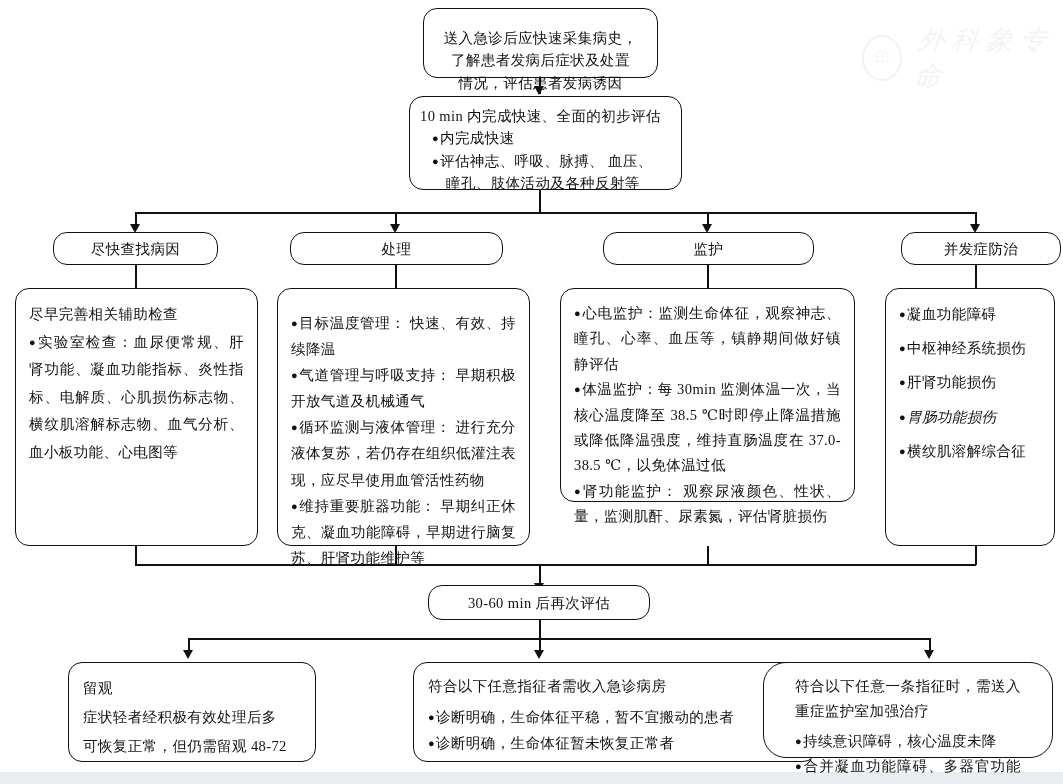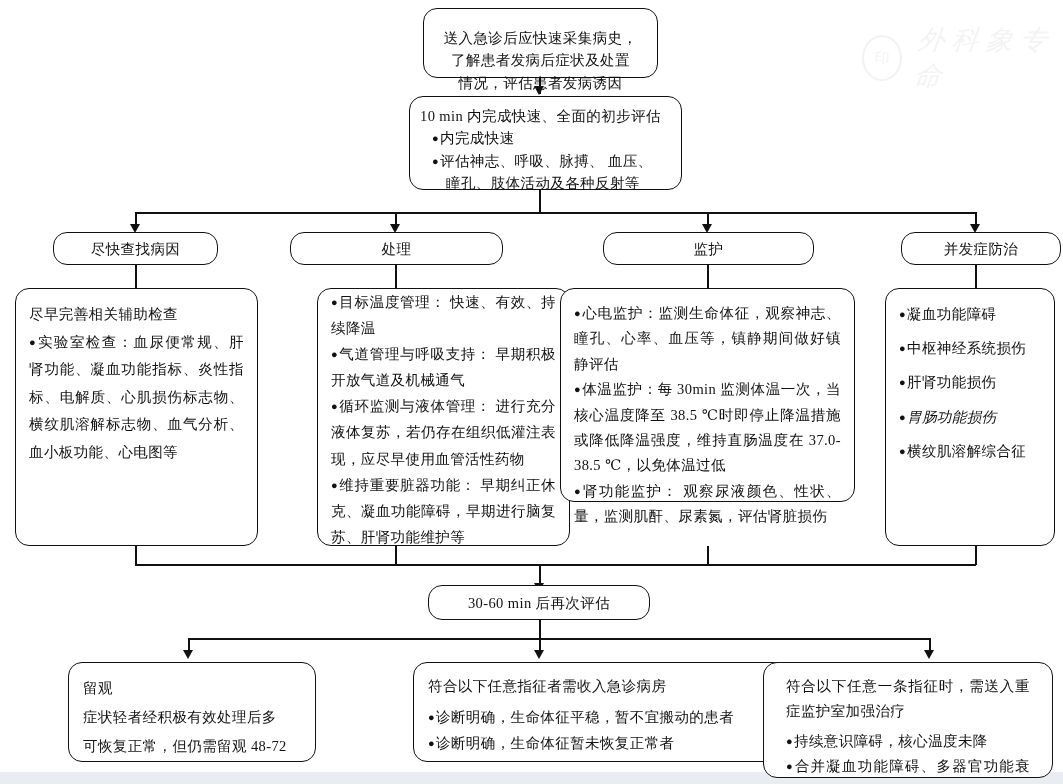--- a/index.html
+++ b/index.html
@@ -147,21 +147,21 @@
   <div class="ln-v" style="left:135px;top:265px;height:24px;"></div>
   <div class="ln-v" style="left:395px;top:265px;height:24px;"></div>
   <div class="ln-v" style="left:707px;top:265px;height:24px;"></div>
   <div class="ln-v" style="left:975px;top:265px;height:24px;"></div>
 
   <div class="node" style="left:15px;top:288px;width:243px;height:258px;padding:12px 13px;line-height:1.9;">
     <span class="just">尽早完善相关辅助检查</span>
     <span class="just dot">实验室检查：血尿便常规、肝肾功能、凝血功能指标、炎性指标、电解质、心肌损伤标志物、横纹肌溶解标志物、血气分析、血小板功能、心电图等</span>
   </div>
 
-  <div class="node" style="left:277px;top:288px;width:253px;height:258px;padding:0 13px;line-height:1.8;margin-left:40px;">
+  <div class="node" style="left:277px;top:288px;width:253px;height:258px;padding:21px 13px;line-height:1.8;">
     <span class="just dot">目标温度管理： 快速、有效、持续降温</span>
     <span class="just dot">气道管理与呼吸支持： 早期积极开放气道及机械通气</span>
     <span class="just dot">循环监测与液体管理： 进行充分液体复苏，若仍存在组织低灌注表现，应尽早使用血管活性药物</span>
     <span class="just dot">维持重要脏器功能： 早期纠正休克、凝血功能障碍，早期进行脑复苏、肝肾功能维护等</span>
   </div>
 
   <div class="node" style="left:560px;top:288px;width:295px;height:214px;padding:12px 13px;line-height:1.75;">
     <span class="just dot">心电监护：监测生命体征，观察神志、瞳孔、心率、血压等，镇静期间做好镇静评估</span>
     <span class="just dot">体温监护：每 30min 监测体温一次，当核心温度降至 38.5 ℃时即停止降温措施或降低降温强度，维持直肠温度在 37.0-38.5 ℃，以免体温过低</span>
     <span class="just dot">肾功能监护： 观察尿液颜色、性状、量，监测肌酐、尿素氮，评估肾脏损伤</span>
@@ -204,19 +204,19 @@
     <span class="ln">症状轻者经积极有效处理后多</span>
     <span class="ln">可恢复正常，但仍需留观 48-72</span>
   </div>
 
   <div class="node" style="left:365px;top:662px;width:404px;height:100px;padding:11px 14px;line-height:1.75;margin-left:48px;">
     <span class="ln" style="margin-bottom:6px;">符合以下任意指征者需收入急诊病房</span>
     <span class="just dot">诊断明确，生命体征平稳，暂不宜搬动的患者</span>
     <span class="just dot">诊断明确，生命体征暂未恢复正常者</span>
   </div>
 
-  <div class="node" style="left:763px;top:662px;width:290px;height:116px;padding:11px 22px;line-height:1.75;">
+  <div class="node" style="left:763px;top:662px;width:290px;height:96px;padding:11px 31px;line-height:1.75;border-radius:23px;">
     <span class="just" style="margin-bottom:4px;">符合以下任意一条指征时，需送入重症监护室加强治疗</span>
     <span class="just dot">持续意识障碍，核心温度未降</span>
     <span class="just dot">合并凝血功能障碍、多器官功能衰竭等</span>
   </div>
 
 </div>
 
 </body></html>

